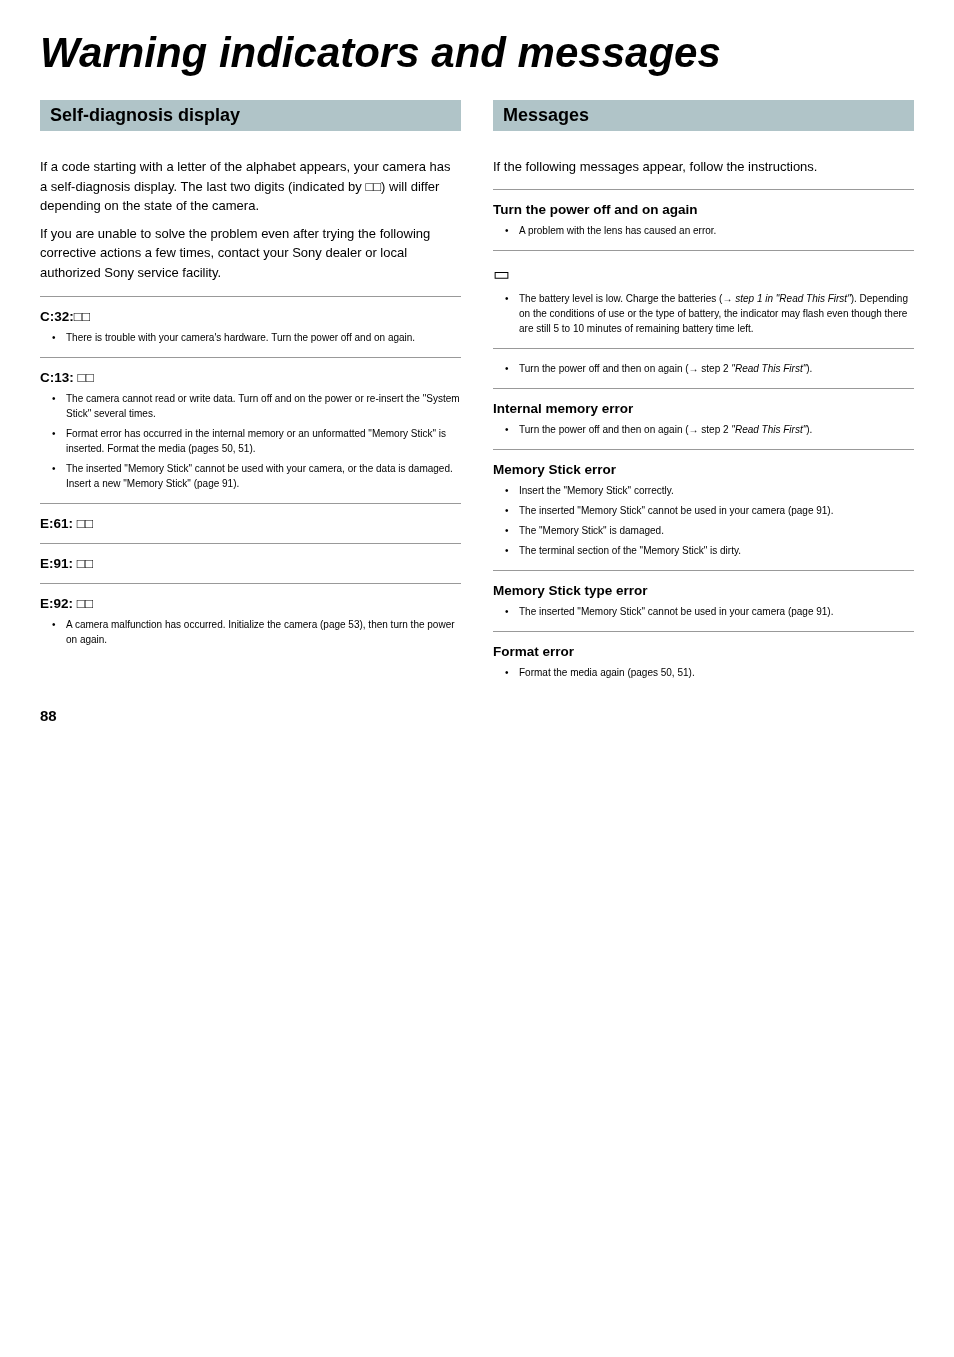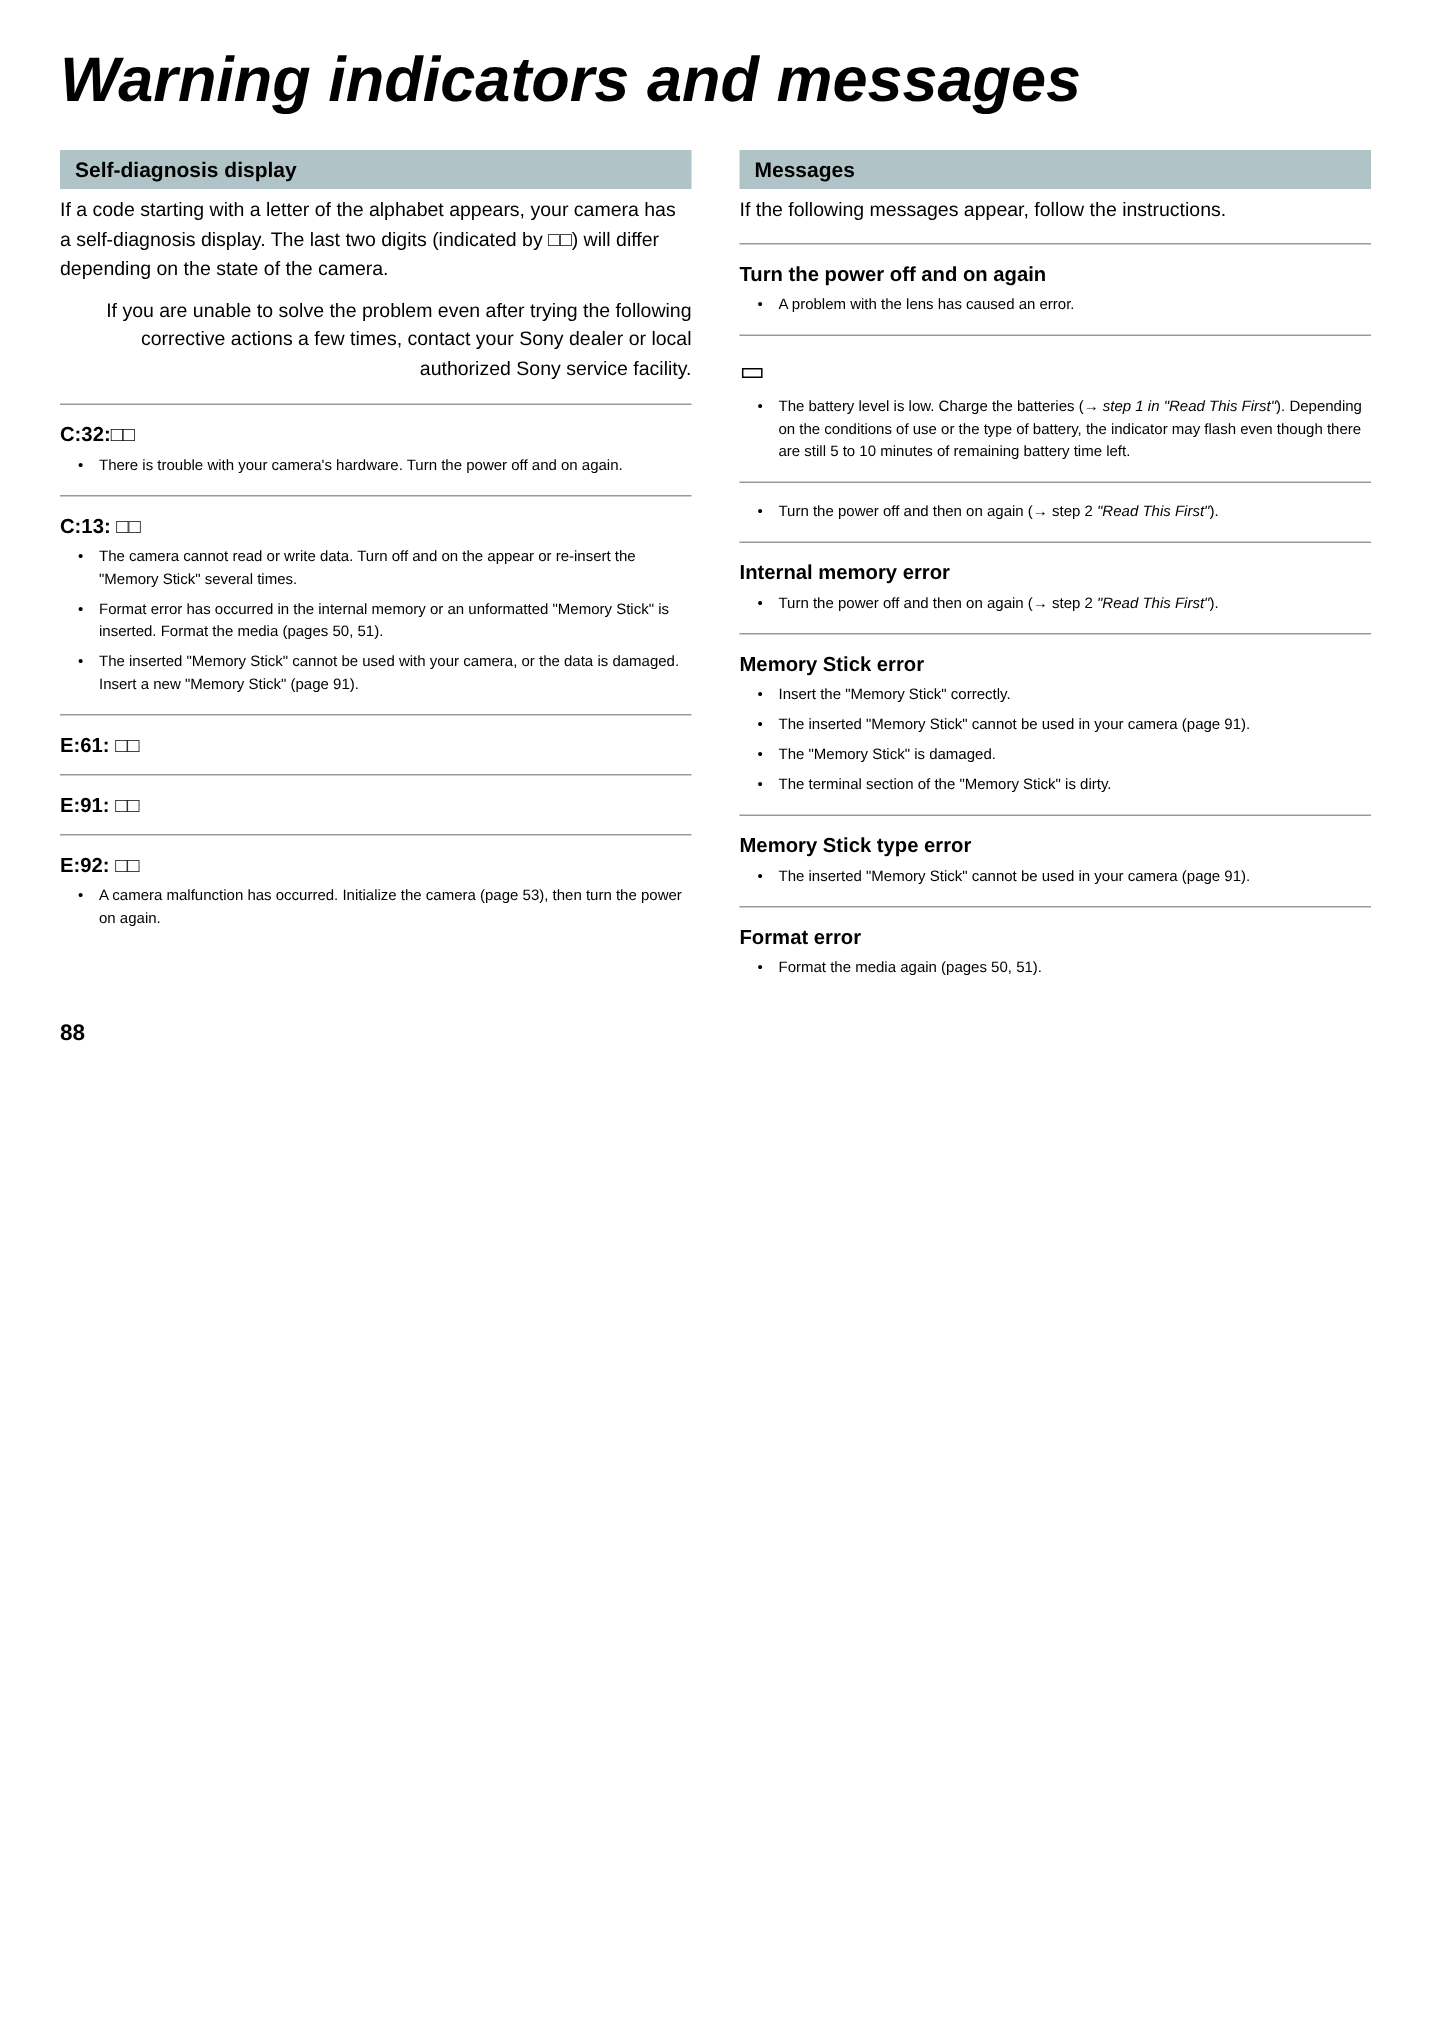--- a/index.html
+++ b/index.html
@@ -26,24 +26,24 @@
       align-items: flex-start;
     }
     .col-left {
       flex: 1 1 0;
     }
     .col-right {
       flex: 1 1 0;
     }
     .section-header {
       background: #b0c4c8;
-      font-size: 14px;
+      font-size: 18px;
       font-weight: bold;
       padding: 5px 10px;
-      margin-bottom: 4px;
+      margin-bottom: 26px;
     }
     .col-left .intro-text {
       font-size: 13px;
       line-height: 1.5;
       margin-bottom: 14px;
     }
     hr.divider {
       border: none;
       border-top: 1px solid #999;
       margin: 12px 0;
@@ -92,33 +92,33 @@
 <body>
 
 <h1 class="page-title">Warning indicators and messages</h1>
 
 <div class="two-col">
 
   <div class="col-left">
     <div class="section-header">Self-diagnosis display</div>
     <div class="intro-text">
       <p>If a code starting with a letter of the alphabet appears, your camera has a self-diagnosis display. The last two digits (indicated by □□) will differ depending on the state of the camera.</p>
-      <p style="margin-top:8px;text-align:right;">If you are unable to solve the problem even after trying the following corrective actions a few times, contact your Sony dealer or local authorized Sony service facility.</p>
+      <p style="margin-top:8px;">If you are unable to solve the problem even after trying the following corrective actions a few times, contact your Sony dealer or local authorized Sony service facility.</p>
     </div>
 
     <hr class="divider">
     <div class="code-label">C:32:□□</div>
     <ul class="bullet-list">
       <li>There is trouble with your camera's hardware. Turn the power off and on again.</li>
     </ul>
 
     <hr class="divider">
     <div class="code-label">C:13: □□</div>
     <ul class="bullet-list">
-      <li>The camera cannot read or write data. Turn off and on the appear or re-insert the "Memory Stick" several times.</li>
+      <li>The camera cannot read or write data. Turn off and on the power or re-insert the "System Stick" several times.</li>
       <li>Format error has occurred in the internal memory or an unformatted "Memory Stick" is inserted. Format the media (pages 50, 51).</li>
       <li>The inserted "Memory Stick" cannot be used with your camera, or the data is damaged. Insert a new "Memory Stick" (page 91).</li>
     </ul>
 
     <hr class="divider">
     <div class="code-label">E:61: □□</div>
 
     <hr class="divider">
     <div class="code-label">E:91: □□</div>
 

